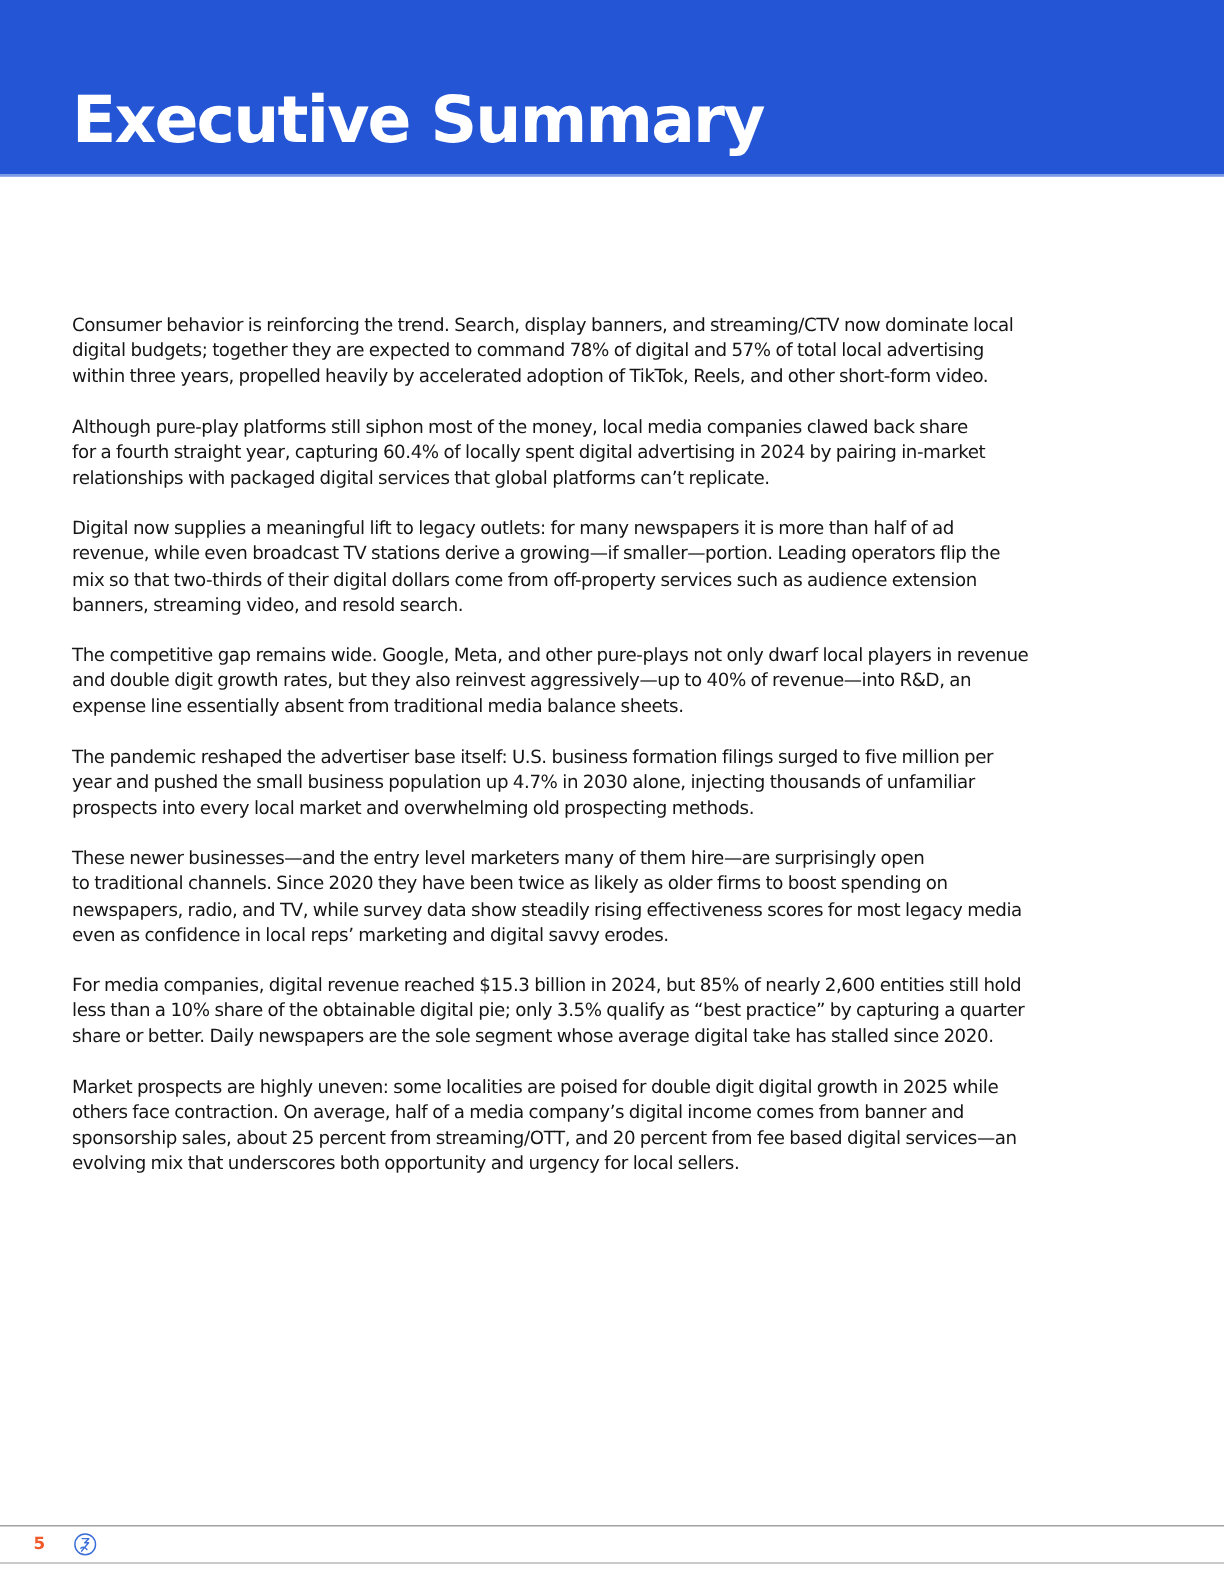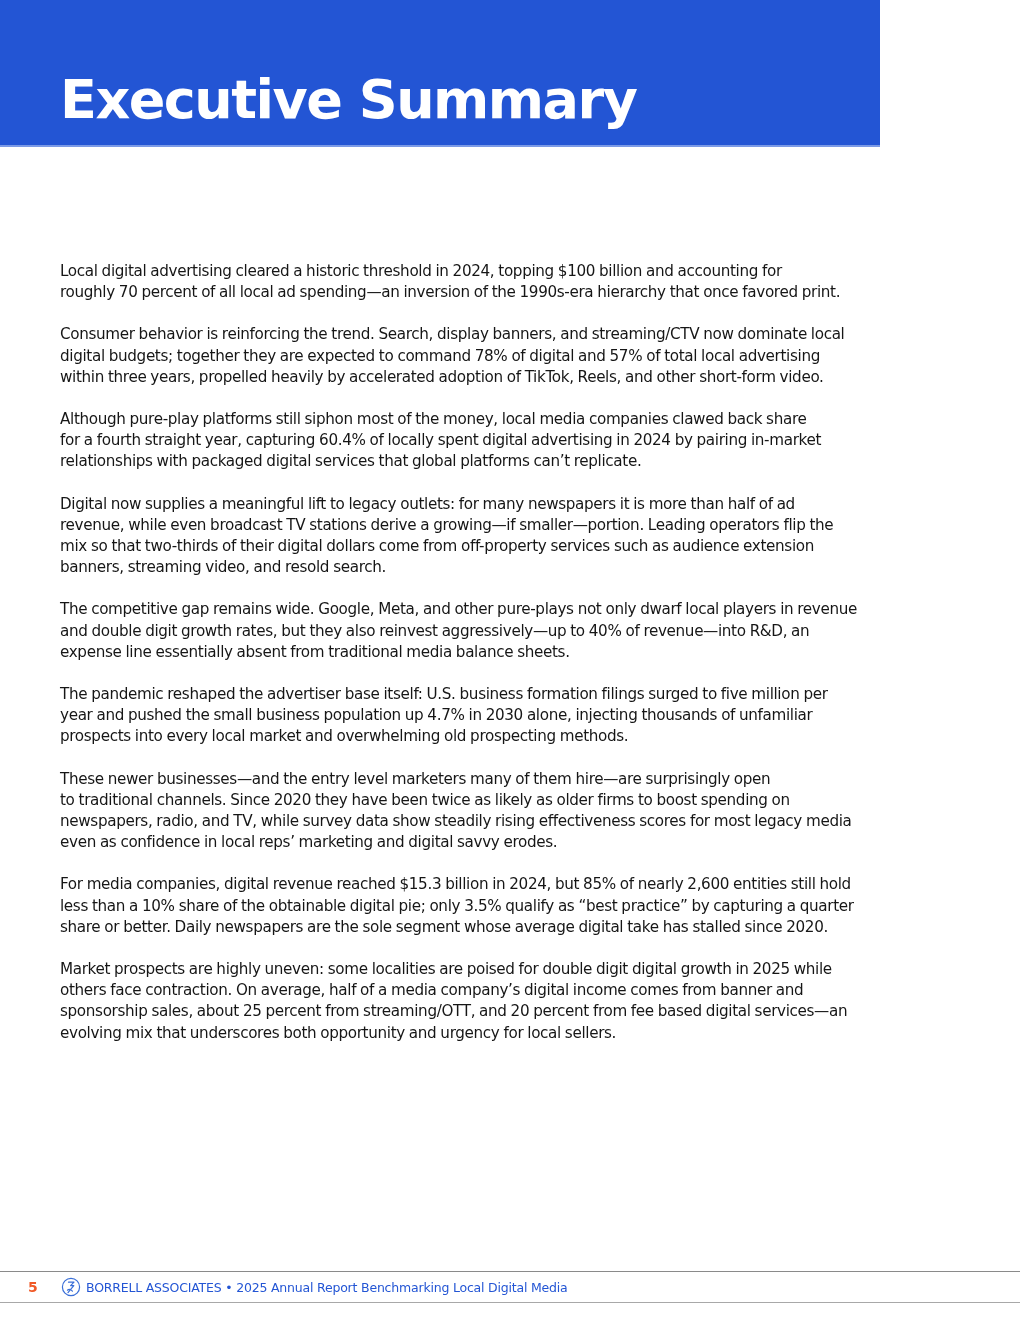--- a/index.html
+++ b/index.html
@@ -11,21 +11,21 @@
       width: 1020px;
       height: 1320px;
       position: relative;
       overflow: hidden;
       font-family: "DejaVu Sans", sans-serif;
     }
     .header-band {
       position: absolute;
       left: 0;
       top: 0;
-      width: 880px;
+      width: 1020px;
       height: 145px;
       background: #2355d4;
       border-bottom: 2px solid #7b9ae6;
     }
     .page-title {
       position: absolute;
       left: 60px;
       top: 64px;
       margin: 0;
       font-family: "DejaVu Sans", sans-serif;
@@ -95,22 +95,20 @@
     }
   </style>
 </head>
 <body>
 
 <div class="header-band">
   <h1 class="page-title">Executive Summary</h1>
 </div>
 
 <div class="body-text">
-  <p class="para">Local digital advertising cleared a historic threshold in 2024, topping $100 billion and accounting for
-roughly 70 percent of all local ad spending—an inversion of the 1990s-era hierarchy that once favored print.</p>
   <p class="para">Consumer behavior is reinforcing the trend. Search, display banners, and streaming/CTV now dominate local
 digital budgets; together they are expected to command 78% of digital and 57% of total local advertising
 within three years, propelled heavily by accelerated adoption of TikTok, Reels, and other short-form video.</p>
   <p class="para">Although pure-play platforms still siphon most of the money, local media companies clawed back share
 for a fourth straight year, capturing 60.4% of locally spent digital advertising in 2024 by pairing in-market
 relationships with packaged digital services that global platforms can’t replicate.</p>
   <p class="para">Digital now supplies a meaningful lift to legacy outlets: for many newspapers it is more than half of ad
 revenue, while even broadcast TV stations derive a growing—if smaller—portion. Leading operators flip the
 mix so that two-thirds of their digital dollars come from off-property services such as audience extension
 banners, streaming video, and resold search.</p>
@@ -135,15 +133,14 @@
 
 <div class="footer-line-top"></div>
 <div class="footer">
   <span class="page-number">5</span>
   <span class="logo-icon">
     <svg width="20" height="20" viewBox="0 0 20 20">
       <circle cx="10" cy="10" r="8.6" fill="none" stroke="#3a6fd8" stroke-width="1.2"></circle>
       <path d="M7.5 5.2 L13 5.2 L9.6 8.6 L12.8 8.6 L7 15.6 M6.4 13.2 C8 11.8 10 12.4 11.4 14.2" fill="none" stroke="#3a6fd8" stroke-width="1.2" stroke-linecap="round" stroke-linejoin="round"></path>
     </svg>
   </span>
-  <span class="footer-text">BORRELL ASSOCIATES • 2025 Annual Report Benchmarking Local Digital Media</span>
 </div>
 <div class="footer-line-bottom"></div>
 
 </body></html>

